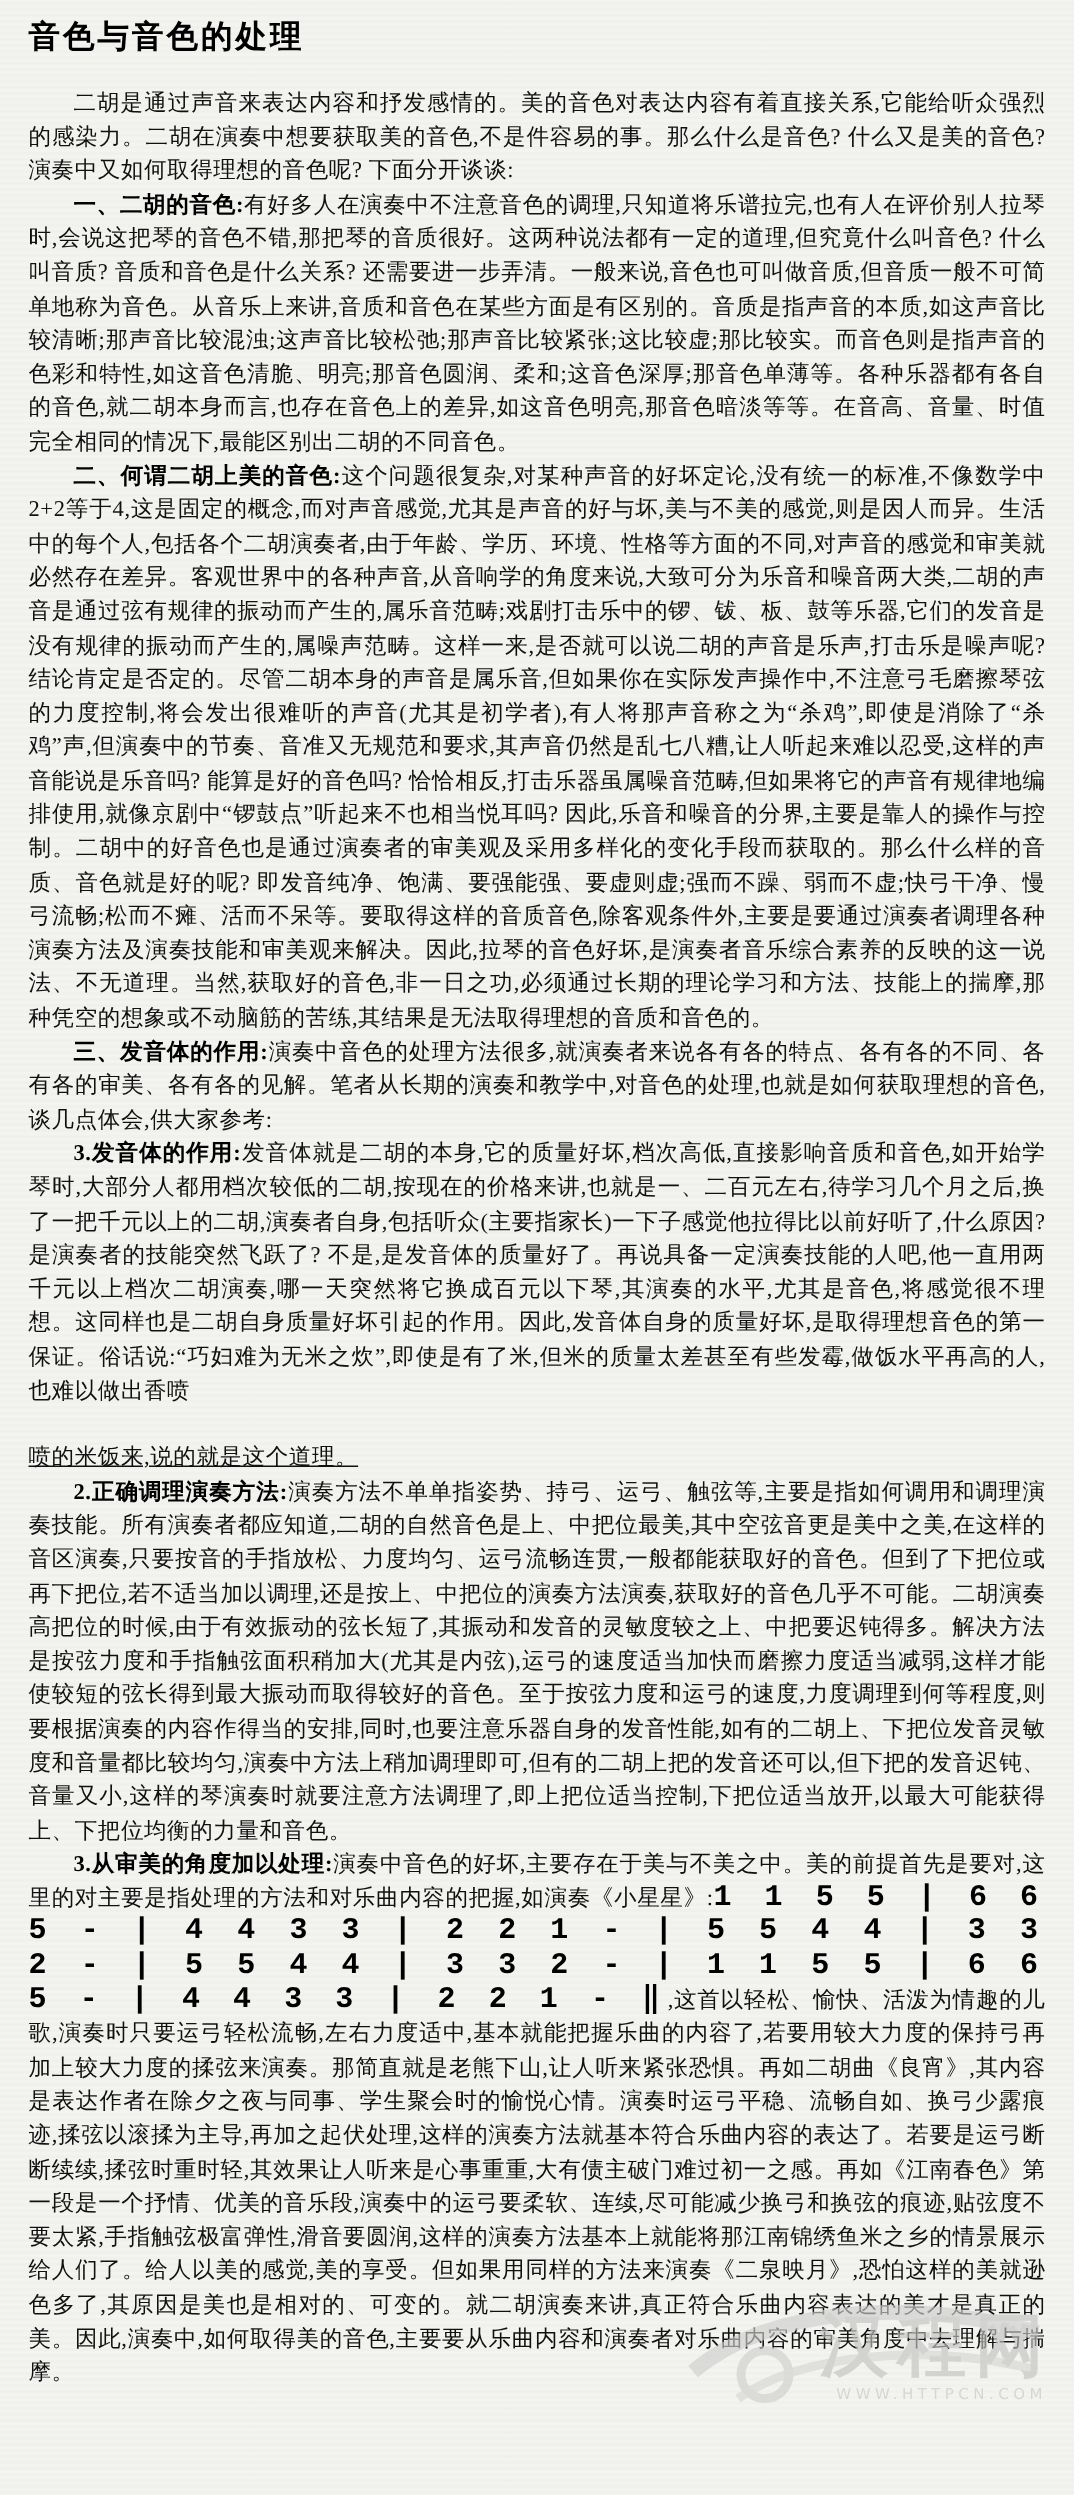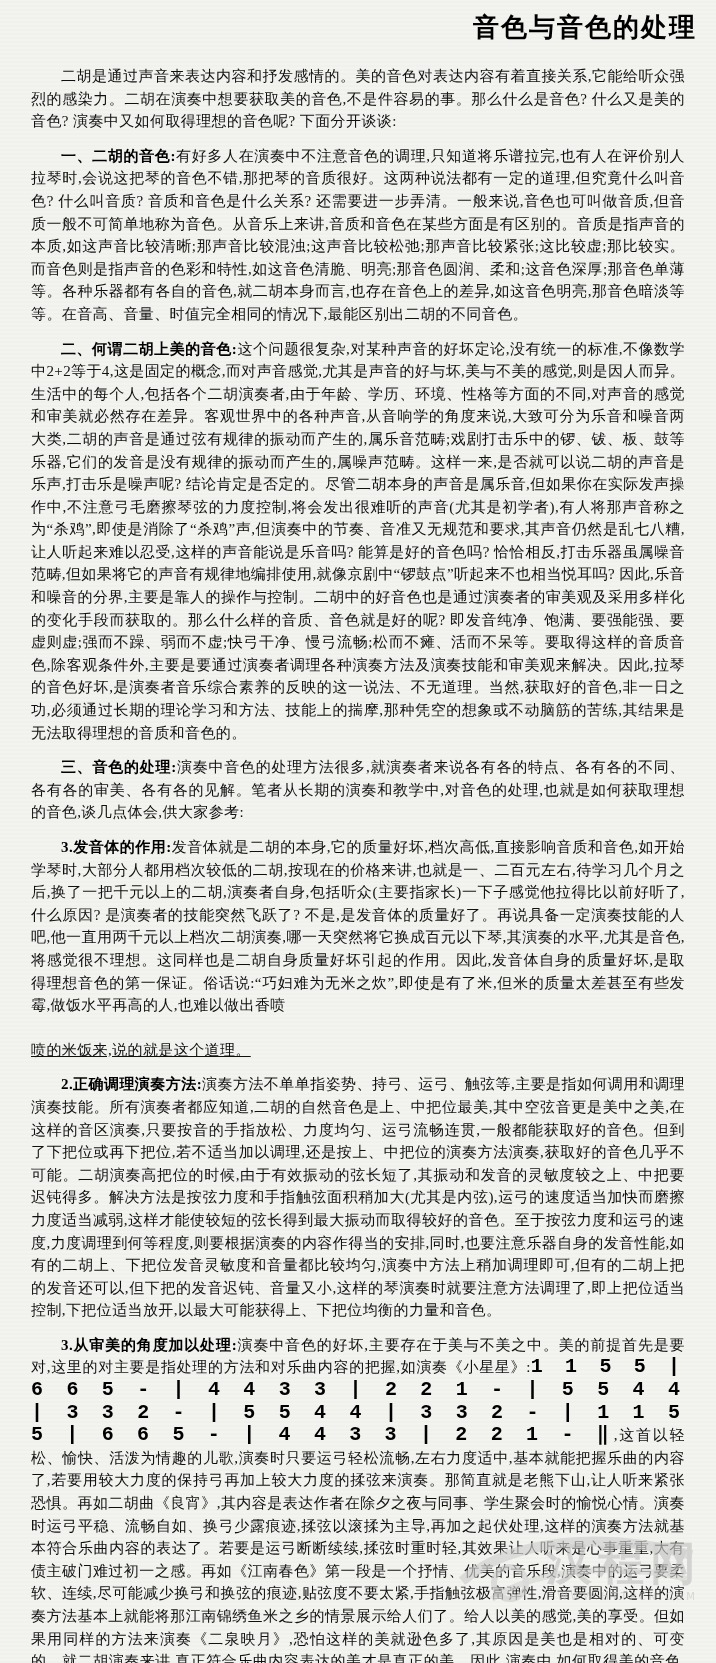--- a/index.html
+++ b/index.html
@@ -19,28 +19,28 @@
     box-sizing: border-box;
     width: 716px;
     height: 1663px;
     padding: 4px 19px 0 19px;
     background:
       repeating-linear-gradient(0deg, rgba(0,0,0,0.012) 0 2px, rgba(255,255,255,0.012) 2px 4px),
       #f3f3f0;
   }
   .title {
     margin: 6px 0 20px 0;
-    text-align: right;
-    font-size: 26px;
+    text-align: left;
+    font-size: 21px;
     font-weight: bold;
     letter-spacing: 2px;
     color: #000;
   }
   .para {
-    margin: 12px;
+    margin: 0;
     font-size: 15px;
     line-height: 22.6px;
     text-align: justify;
     text-indent: 2em;
     letter-spacing: 0.4px;
   }
   .para.continuation {
     text-indent: 0;
     margin-top: 22px;
     text-decoration: underline;
@@ -97,21 +97,21 @@
 <div class="page">
 
   <h1 class="title">音色与音色的处理</h1>
 
   <p class="para"><span>二胡是通过声音来表达内容和抒发感情的。美的音色对表达内容有着直接关系,它能给听众强烈的感染力。二胡在演奏中想要获取美的音色,不是件容易的事。那么什么是音色? 什么又是美的音色? 演奏中又如何取得理想的音色呢? 下面分开谈谈:</span></p>
 
   <p class="para"><span class="lead">一、二胡的音色:</span><span>有好多人在演奏中不注意音色的调理,只知道将乐谱拉完,也有人在评价别人拉琴时,会说这把琴的音色不错,那把琴的音质很好。这两种说法都有一定的道理,但究竟什么叫音色? 什么叫音质? 音质和音色是什么关系? 还需要进一步弄清。一般来说,音色也可叫做音质,但音质一般不可简单地称为音色。从音乐上来讲,音质和音色在某些方面是有区别的。音质是指声音的本质,如这声音比较清晰;那声音比较混浊;这声音比较松弛;那声音比较紧张;这比较虚;那比较实。而音色则是指声音的色彩和特性,如这音色清脆、明亮;那音色圆润、柔和;这音色深厚;那音色单薄等。各种乐器都有各自的音色,就二胡本身而言,也存在音色上的差异,如这音色明亮,那音色暗淡等等。在音高、音量、时值完全相同的情况下,最能区别出二胡的不同音色。</span></p>
 
   <p class="para"><span class="lead">二、何谓二胡上美的音色:</span><span>这个问题很复杂,对某种声音的好坏定论,没有统一的标准,不像数学中2+2等于4,这是固定的概念,而对声音感觉,尤其是声音的好与坏,美与不美的感觉,则是因人而异。生活中的每个人,包括各个二胡演奏者,由于年龄、学历、环境、性格等方面的不同,对声音的感觉和审美就必然存在差异。客观世界中的各种声音,从音响学的角度来说,大致可分为乐音和噪音两大类,二胡的声音是通过弦有规律的振动而产生的,属乐音范畴;戏剧打击乐中的锣、钹、板、鼓等乐器,它们的发音是没有规律的振动而产生的,属噪声范畴。这样一来,是否就可以说二胡的声音是乐声,打击乐是噪声呢? 结论肯定是否定的。尽管二胡本身的声音是属乐音,但如果你在实际发声操作中,不注意弓毛磨擦琴弦的力度控制,将会发出很难听的声音(尤其是初学者),有人将那声音称之为“杀鸡”,即使是消除了“杀鸡”声,但演奏中的节奏、音准又无规范和要求,其声音仍然是乱七八糟,让人听起来难以忍受,这样的声音能说是乐音吗? 能算是好的音色吗? 恰恰相反,打击乐器虽属噪音范畴,但如果将它的声音有规律地编排使用,就像京剧中“锣鼓点”听起来不也相当悦耳吗? 因此,乐音和噪音的分界,主要是靠人的操作与控制。二胡中的好音色也是通过演奏者的审美观及采用多样化的变化手段而获取的。那么什么样的音质、音色就是好的呢? 即发音纯净、饱满、要强能强、要虚则虚;强而不躁、弱而不虚;快弓干净、慢弓流畅;松而不瘫、活而不呆等。要取得这样的音质音色,除客观条件外,主要是要通过演奏者调理各种演奏方法及演奏技能和审美观来解决。因此,拉琴的音色好坏,是演奏者音乐综合素养的反映的这一说法、不无道理。当然,获取好的音色,非一日之功,必须通过长期的理论学习和方法、技能上的揣摩,那种凭空的想象或不动脑筋的苦练,其结果是无法取得理想的音质和音色的。</span></p>
 
-  <p class="para"><span class="lead">三、音色的处理:</span><span>演奏中音色的处理方法很多,就演奏者来说各有各的特点、各有各的不同、各有各的审美、各有各的见解。笔者从长期的演奏和教学中,对音色的处理,也就是如何获取理想的音色,谈几点体会,供大家参考:</span></p>
+  <p class="para"><span class="lead">三、发音体的作用:</span><span>演奏中音色的处理方法很多,就演奏者来说各有各的特点、各有各的不同、各有各的审美、各有各的见解。笔者从长期的演奏和教学中,对音色的处理,也就是如何获取理想的音色,谈几点体会,供大家参考:</span></p>
 
   <p class="para"><span class="lead">3.发音体的作用:</span><span>发音体就是二胡的本身,它的质量好坏,档次高低,直接影响音质和音色,如开始学琴时,大部分人都用档次较低的二胡,按现在的价格来讲,也就是一、二百元左右,待学习几个月之后,换了一把千元以上的二胡,演奏者自身,包括听众(主要指家长)一下子感觉他拉得比以前好听了,什么原因? 是演奏者的技能突然飞跃了? 不是,是发音体的质量好了。再说具备一定演奏技能的人吧,他一直用两千元以上档次二胡演奏,哪一天突然将它换成百元以下琴,其演奏的水平,尤其是音色,将感觉很不理想。这同样也是二胡自身质量好坏引起的作用。因此,发音体自身的质量好坏,是取得理想音色的第一保证。俗话说:“巧妇难为无米之炊”,即使是有了米,但米的质量太差甚至有些发霉,做饭水平再高的人,也难以做出香喷</span></p>
 
   <p class="para continuation"><span>喷的米饭来,说的就是这个道理。</span></p>
 
   <p class="para"><span class="lead">2.正确调理演奏方法:</span><span>演奏方法不单单指姿势、持弓、运弓、触弦等,主要是指如何调用和调理演奏技能。所有演奏者都应知道,二胡的自然音色是上、中把位最美,其中空弦音更是美中之美,在这样的音区演奏,只要按音的手指放松、力度均匀、运弓流畅连贯,一般都能获取好的音色。但到了下把位或再下把位,若不适当加以调理,还是按上、中把位的演奏方法演奏,获取好的音色几乎不可能。二胡演奏高把位的时候,由于有效振动的弦长短了,其振动和发音的灵敏度较之上、中把要迟钝得多。解决方法是按弦力度和手指触弦面积稍加大(尤其是内弦),运弓的速度适当加快而磨擦力度适当减弱,这样才能使较短的弦长得到最大振动而取得较好的音色。至于按弦力度和运弓的速度,力度调理到何等程度,则要根据演奏的内容作得当的安排,同时,也要注意乐器自身的发音性能,如有的二胡上、下把位发音灵敏度和音量都比较均匀,演奏中方法上稍加调理即可,但有的二胡上把的发音还可以,但下把的发音迟钝、音量又小,这样的琴演奏时就要注意方法调理了,即上把位适当控制,下把位适当放开,以最大可能获得上、下把位均衡的力量和音色。</span></p>
 
   <p class="para"><span class="lead">3.从审美的角度加以处理:</span><span>演奏中音色的好坏,主要存在于美与不美之中。美的前提首先是要对,这里的对主要是指处理的方法和对乐曲内容的把握,如演奏《小星星》:</span><span class="notation">1 1 5 5 | 6 6 5 - | 4 4 3 3 | 2 2 1 - | 5 5 4 4 | 3 3 2 - | 5 5 4 4 | 3 3 2 - | 1 1 5 5 | 6 6 5 - | 4 4 3 3 | 2 2 1 - ‖</span><span>,这首以轻松、愉快、活泼为情趣的儿歌,演奏时只要运弓轻松流畅,左右力度适中,基本就能把握乐曲的内容了,若要用较大力度的保持弓再加上较大力度的揉弦来演奏。那简直就是老熊下山,让人听来紧张恐惧。再如二胡曲《良宵》,其内容是表达作者在除夕之夜与同事、学生聚会时的愉悦心情。演奏时运弓平稳、流畅自如、换弓少露痕迹,揉弦以滚揉为主导,再加之起伏处理,这样的演奏方法就基本符合乐曲内容的表达了。若要是运弓断断续续,揉弦时重时轻,其效果让人听来是心事重重,大有债主破门难过初一之感。再如《江南春色》第一段是一个抒情、优美的音乐段,演奏中的运弓要柔软、连续,尽可能减少换弓和换弦的痕迹,贴弦度不要太紧,手指触弦极富弹性,滑音要圆润,这样的演奏方法基本上就能将那江南锦绣鱼米之乡的情景展示给人们了。给人以美的感觉,美的享受。但如果用同样的方法来演奏《二泉映月》,恐怕这样的美就逊色多了,其原因是美也是相对的、可变的。就二胡演奏来讲,真正符合乐曲内容表达的美才是真正的美。因此,演奏中,如何取得美的音色,主要要从乐曲内容和演奏者对乐曲内容的审美角度中去理解与揣摩。</span></p>
 
 

